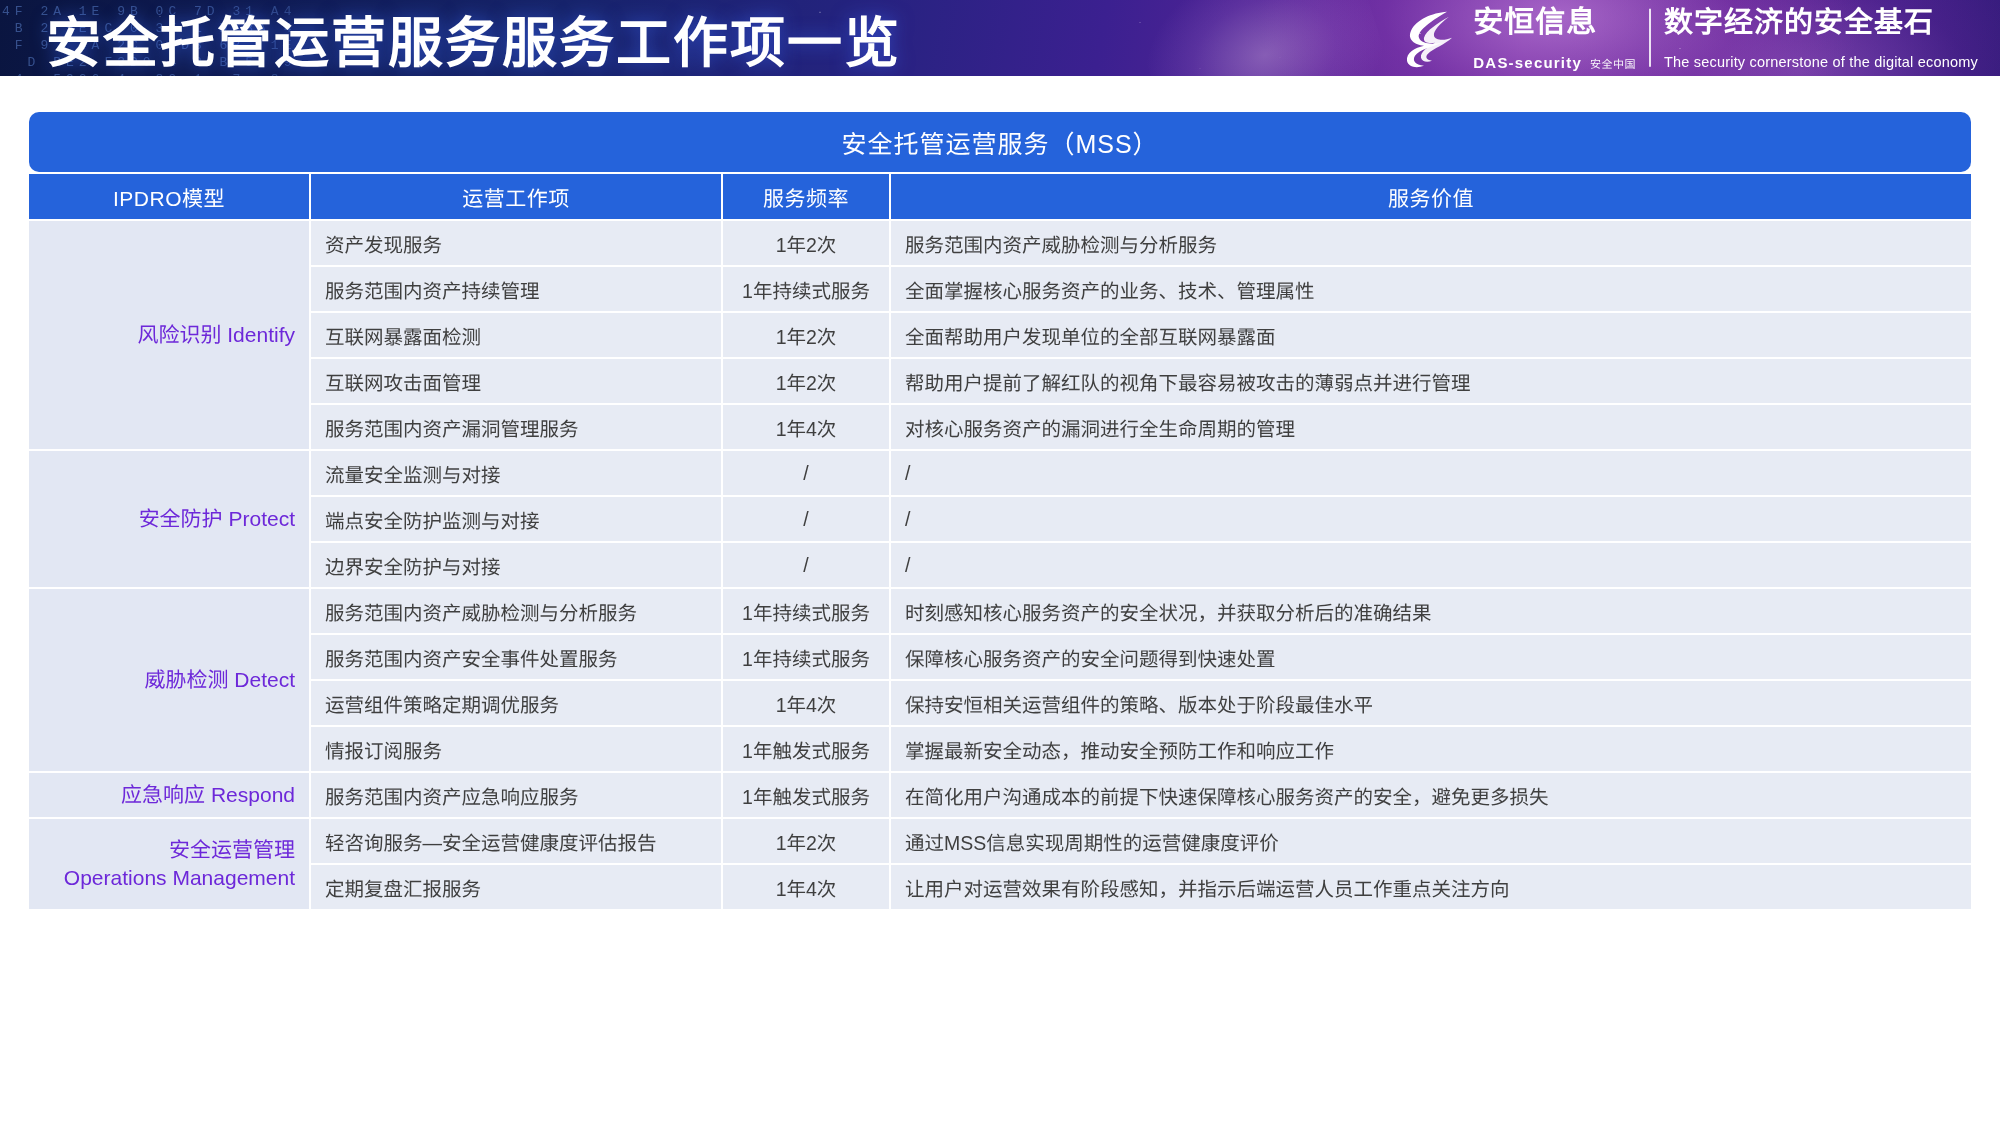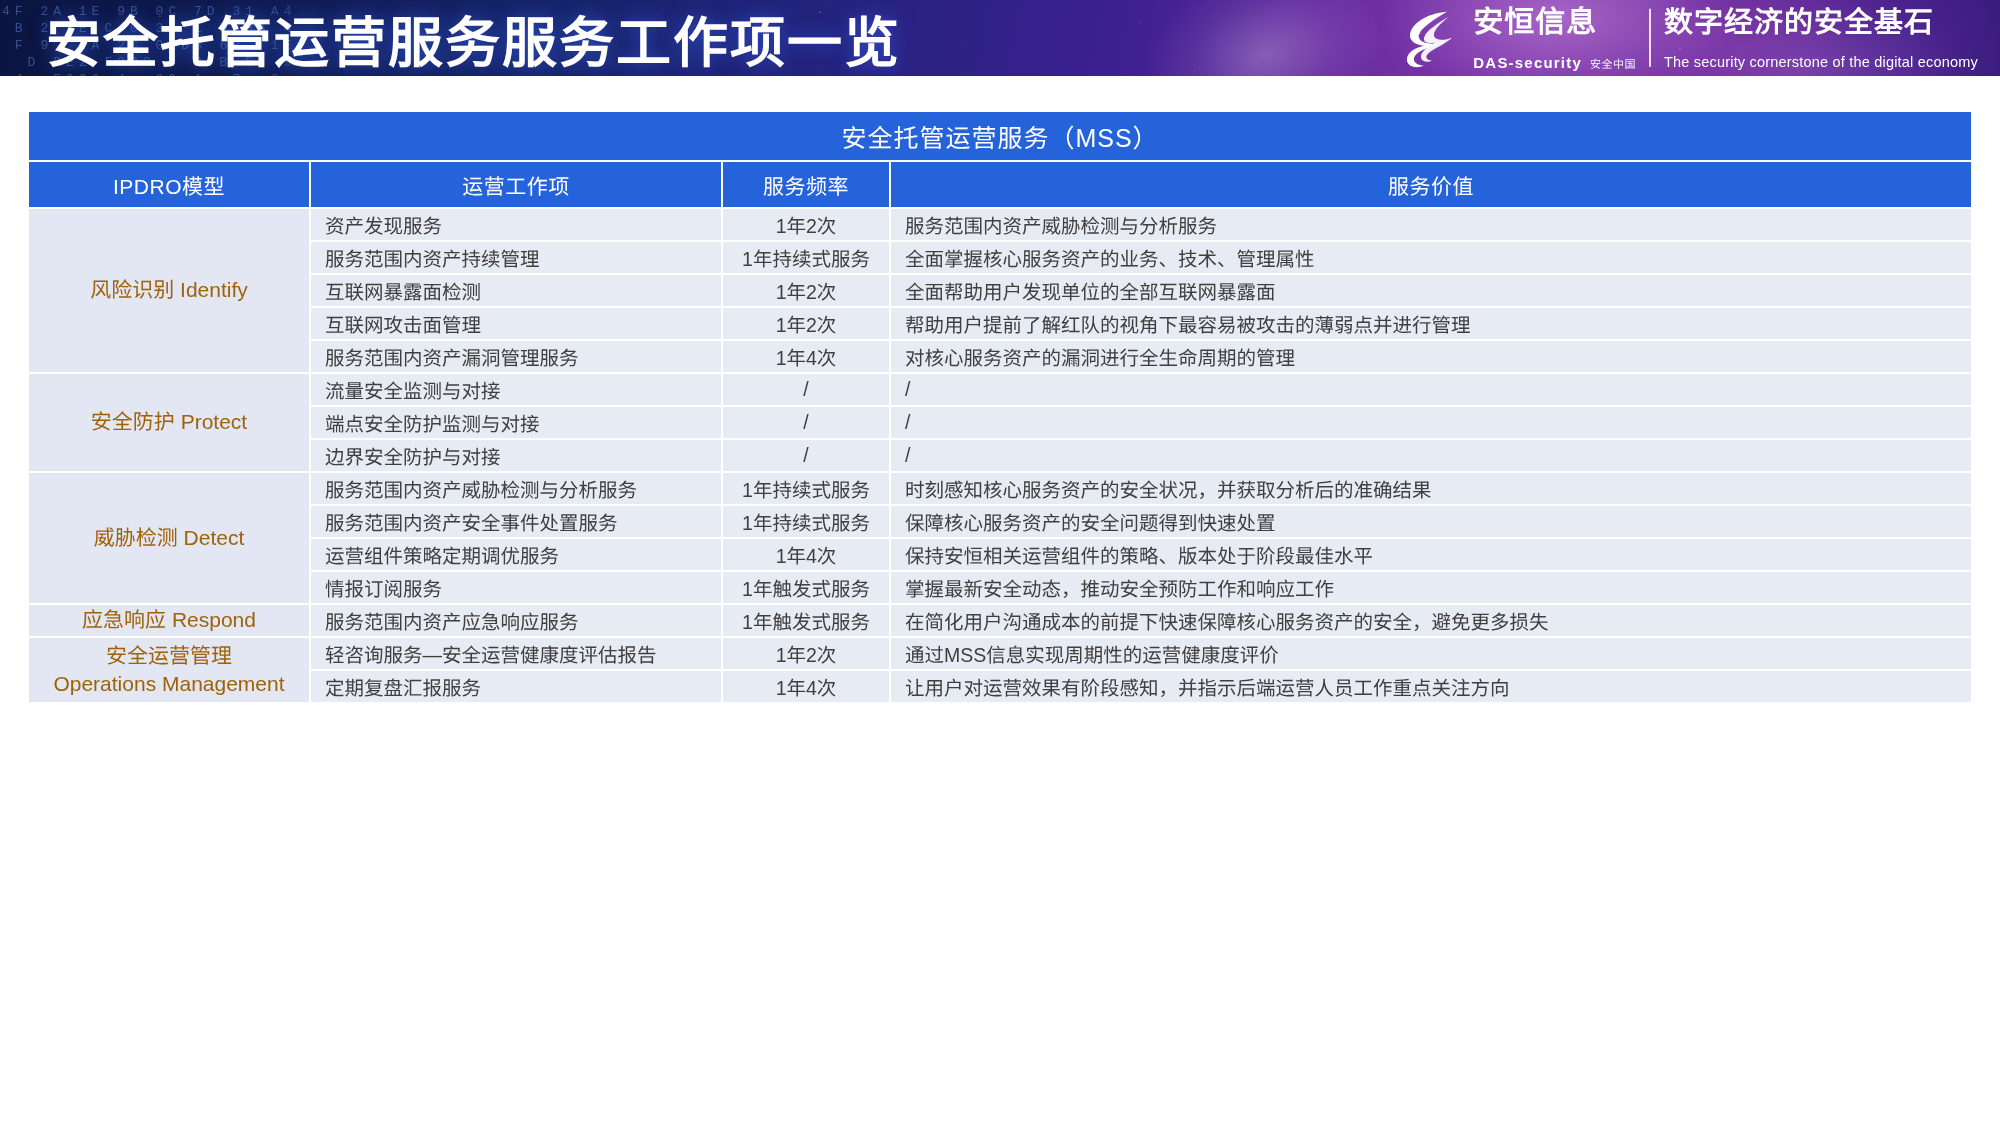--- a/index.html
+++ b/index.html
@@ -134,44 +134,45 @@
     padding: 0 14px;
     font-weight: normal;
     vertical-align: middle;
   }
   .title-cell {
     background: #2563db;
     color: #ffffff;
     font-size: 25px;
     font-weight: bold;
     text-align: center;
-    height: 48px;
+    height: 60px;
     letter-spacing: 1px;
+    border-radius: 10px;
   }
   .col-head {
     background: #2563db;
     color: #ffffff;
     font-size: 21px;
     font-weight: bold;
     text-align: center;
     height: 45px;
     letter-spacing: .5px;
     margin-top: 16px;
   }
   td.cell {
     background: #e7ebf4;
     color: #3f3f3f;
     font-size: 19.5px;
-    height: 31px;
+    height: 44px;
   }
   td.group {
     background: #e2e7f3;
-    color: #a16207;
+    color: #6d28d9;
     font-size: 21px;
-    text-align: center;
+    text-align: right;
     line-height: 1.35;
   }
   td.item { text-align: left; padding-left: 22px; }
   td.freq { text-align: center; }
   td.value { text-align: left; padding-left: 20px; }
 
   .c1 { width: 280px; }
   .c2 { width: 410px; }
   .c3 { width: 166px; }
   .c4 { width: auto; }

